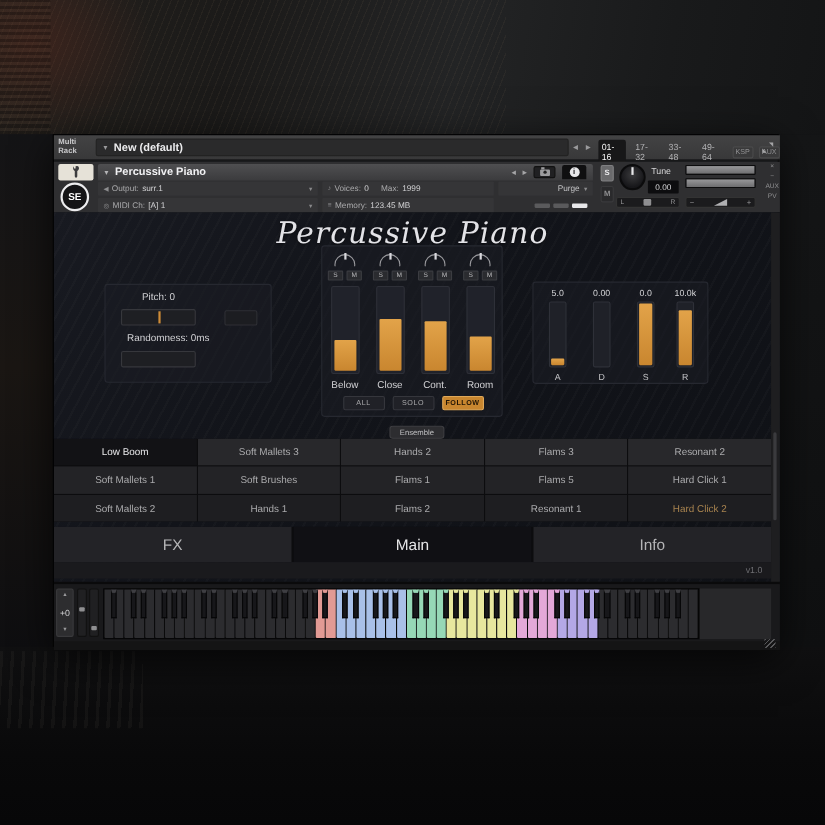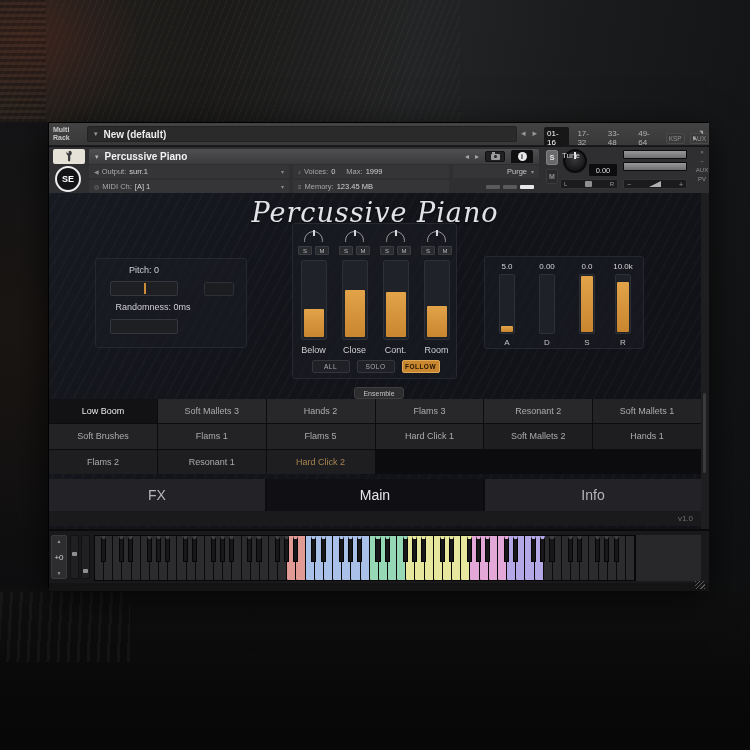--- a/index.html
+++ b/index.html
@@ -86,21 +86,21 @@
   .purge-seg { width:14px; height:4px; background:#5a5a5c; border-radius:1px; }
   .purge-seg.bright { background:#e8e8ea; }
   .sm-btn { position:absolute; left:497px; width:12px; height:15px; border-radius:2px;
     font-size:7px; font-weight:bold; display:flex; align-items:center; justify-content:center; }
   .sm-s { top:3px; background:#6a6a6c; color:#e8e8ea; border:1px solid #808082; }
   .sm-m { top:22px; background:#2a2a2c; color:#909092; border:1px solid #3a3a3c; }
   .tune-knob { position:absolute; left:514px; top:2px; width:24px; height:24px; border-radius:50%;
     background:radial-gradient(circle at 50% 40%, #3a3a3c, #17171a 70%); border:2px solid #0b0b0c; }
   .tune-knob::after { content:""; position:absolute; left:50%; top:1px; width:2px; height:7px;
     background:#e8e8ea; transform:translateX(-50%); }
-  .tune-label { position:absolute; left:513px; top:4px; font-size:8px; color:#d5d5d7; }
+  .tune-label { position:absolute; left:543px; top:4px; font-size:8px; color:#d5d5d7; }
   .tune-value { position:absolute; left:540px; top:17px; width:28px; height:12px; background:#0d0d0f;
     color:#d8d8da; font-size:7.5px; display:flex; align-items:center; justify-content:center; border-radius:1px; }
   .pan-slider { position:absolute; left:511px; top:32px; width:58px; height:10px; background:#1b1b1d;
     border:1px solid #333; border-radius:2px; display:flex; align-items:center;
     justify-content:space-between; padding:0 3px; font-size:6px; color:#9a9a9c; }
   .pan-handle { width:7px; height:6px; background:#8f8f91; border-radius:1px; }
   .meter-bar { position:absolute; left:574px; width:64px; height:9px;
     background:linear-gradient(#98989a,#6e6e70); border:1px solid #0c0c0d; border-radius:1px; }
   .vol-slider { position:absolute; left:574px; top:32px; width:64px; height:10px; background:#1b1b1d;
     border:1px solid #333; border-radius:2px; display:flex; align-items:center;
@@ -153,21 +153,21 @@
   .env-inner { position:absolute; inset:1px; }
   .env-fill { position:absolute; left:0; right:0; bottom:0; border-radius:1px;
     background:linear-gradient(180deg,#e2a349 0%,#c9862f 100%); }
   .env-letter { margin-top:4px; font-size:8px; color:#c5c5c8; }
 
   .ensemble-tab { position:absolute; left:50%; top:194px; transform:translateX(-50%);
     width:50px; height:12px; background:#2d2d30; border:1px solid #3e3e41; border-radius:3px;
     font-size:7px; color:#c2c2c4; display:flex; align-items:center; justify-content:center; }
 
   .grid { position:absolute; left:0; top:206px; width:652px; height:75px; background:#0c0c0e;
-    display:grid; grid-template-columns:repeat(6,1fr); grid-template-rows:repeat(3,1fr); gap:1px; }
+    display:grid; grid-template-columns:repeat(5,1fr); grid-template-rows:repeat(3,1fr); gap:1px; }
   .cell { display:flex; align-items:center; justify-content:center; font-size:9px; color:#ababad; }
   .grid .r0 { background:#28282b; }
   .grid .r1 { background:#232326; }
   .grid .r2 { background:#1e1e21; }
   .cell.sel { background:#121215 !important; color:#e9e9eb; }
   .cell.hl { color:#a8834f; }
 
   .tabs { position:absolute; left:0; top:286px; width:652px; height:32px; background:#0c0c0e;
     display:flex; gap:2px; }
   .tab { flex:1; background:#232327; color:#b5b5b7; font-size:14px;

